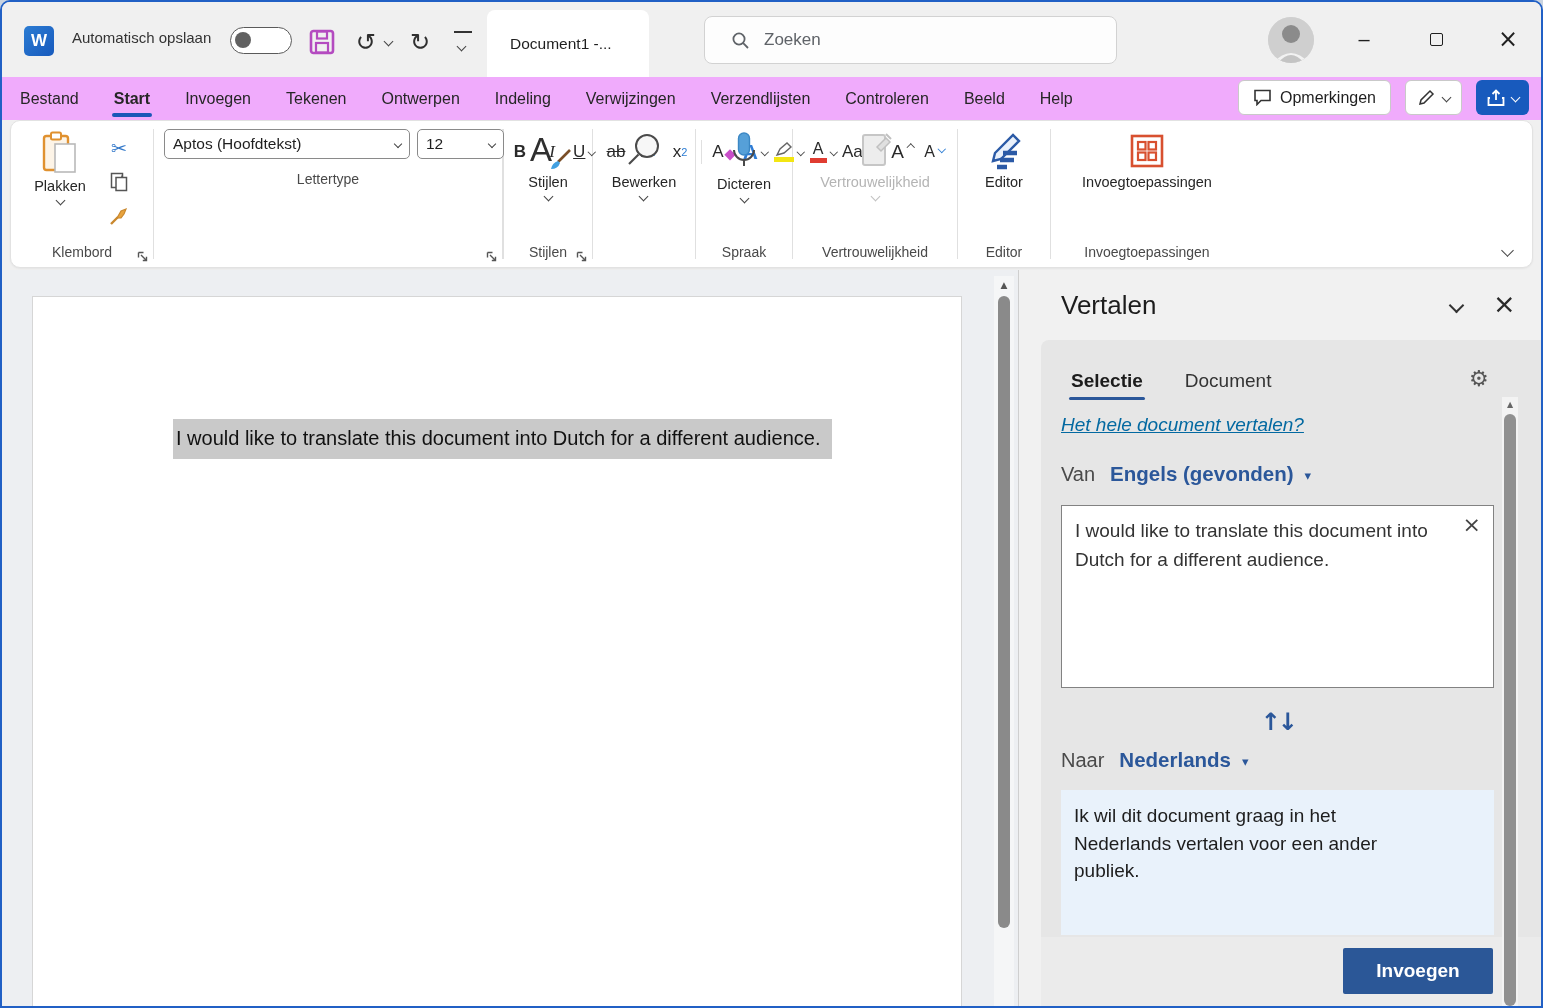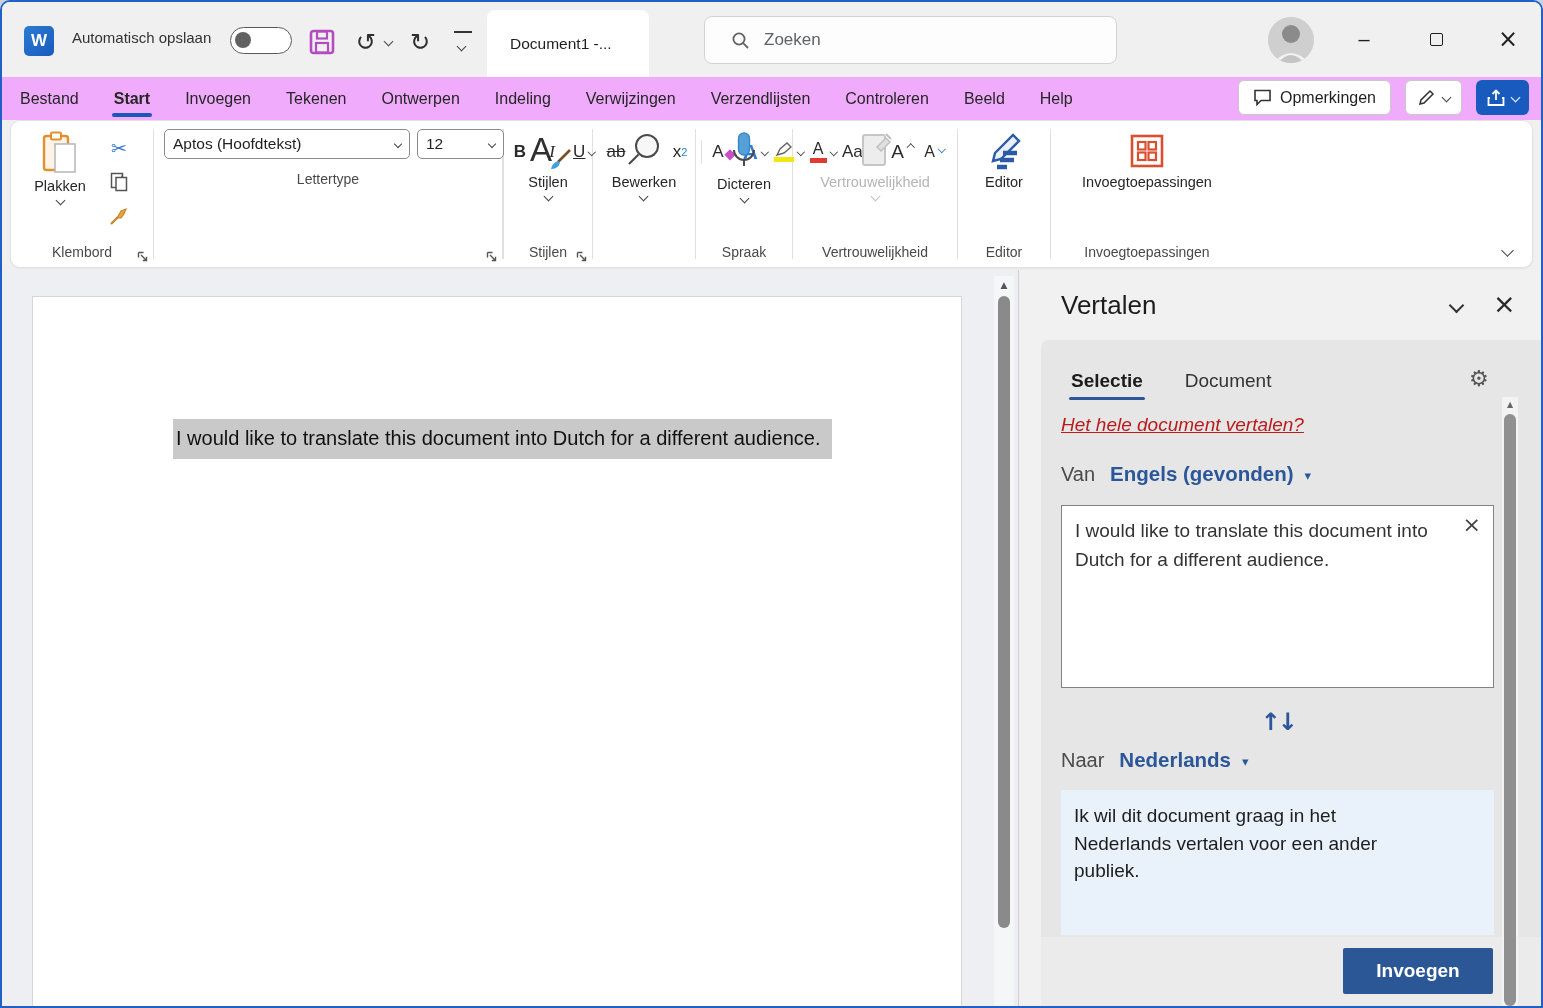--- a/index.html
+++ b/index.html
@@ -107,21 +107,21 @@
   .p-collapse { position:absolute; left:432px; top:30px; width:11px; height:11px; border-right:2px solid #333;
                 border-bottom:2px solid #333; transform:rotate(45deg); }
   .p-close { position:absolute; left:474px; top:18px; font-size:27px; color:#2a2a2a; }
   .card { position:absolute; left:22px; top:70px; right:0; bottom:0; background:#e6e6e6; border-radius:8px 0 0 0; }
   .ptabs { position:absolute; left:30px; top:30px; display:flex; gap:42px; }
   .ptab { font-size:19px; color:#333; position:relative; padding-bottom:8px; }
   .ptab.active { font-weight:bold; color:#1c1c1c; }
   .ptab.active::after { content:""; position:absolute; left:-2px; right:-2px; bottom:0; height:3.5px;
                         background:#2b579a; border-radius:2px; }
   .gear { position:absolute; left:428px; top:26px; font-size:22px; color:#555; }
-  .p-link { position:absolute; left:20px; top:74px; font-size:19px; font-style:italic; color:#b91c1c;
+  .p-link { position:absolute; left:20px; top:74px; font-size:19px; font-style:italic; color:#0369a1;
             text-decoration:underline; }
   .langrow { position:absolute; left:20px; display:flex; align-items:center; }
   .lr-from { top:122px; } .lr-to { top:408px; }
   .langrow .lab { font-size:20px; color:#4a4a4a; }
   .langrow .lang { font-size:20.5px; font-weight:bold; color:#2b579a; margin-left:15px; }
   .langrow .tri { font-size:13px; color:#2b579a; margin-left:11px; padding-top:3px; }
   .srcbox { position:absolute; left:20px; top:165px; width:433px; height:183px; background:#fff;
             border:1px solid #828282; }
   .srcbox .txt { display:block; padding:11px 48px 0 13px; font-size:19px; color:#333; line-height:1.5; }
   .srcbox .clear { position:absolute; right:12px; top:6px; font-size:22px; color:#444; }

